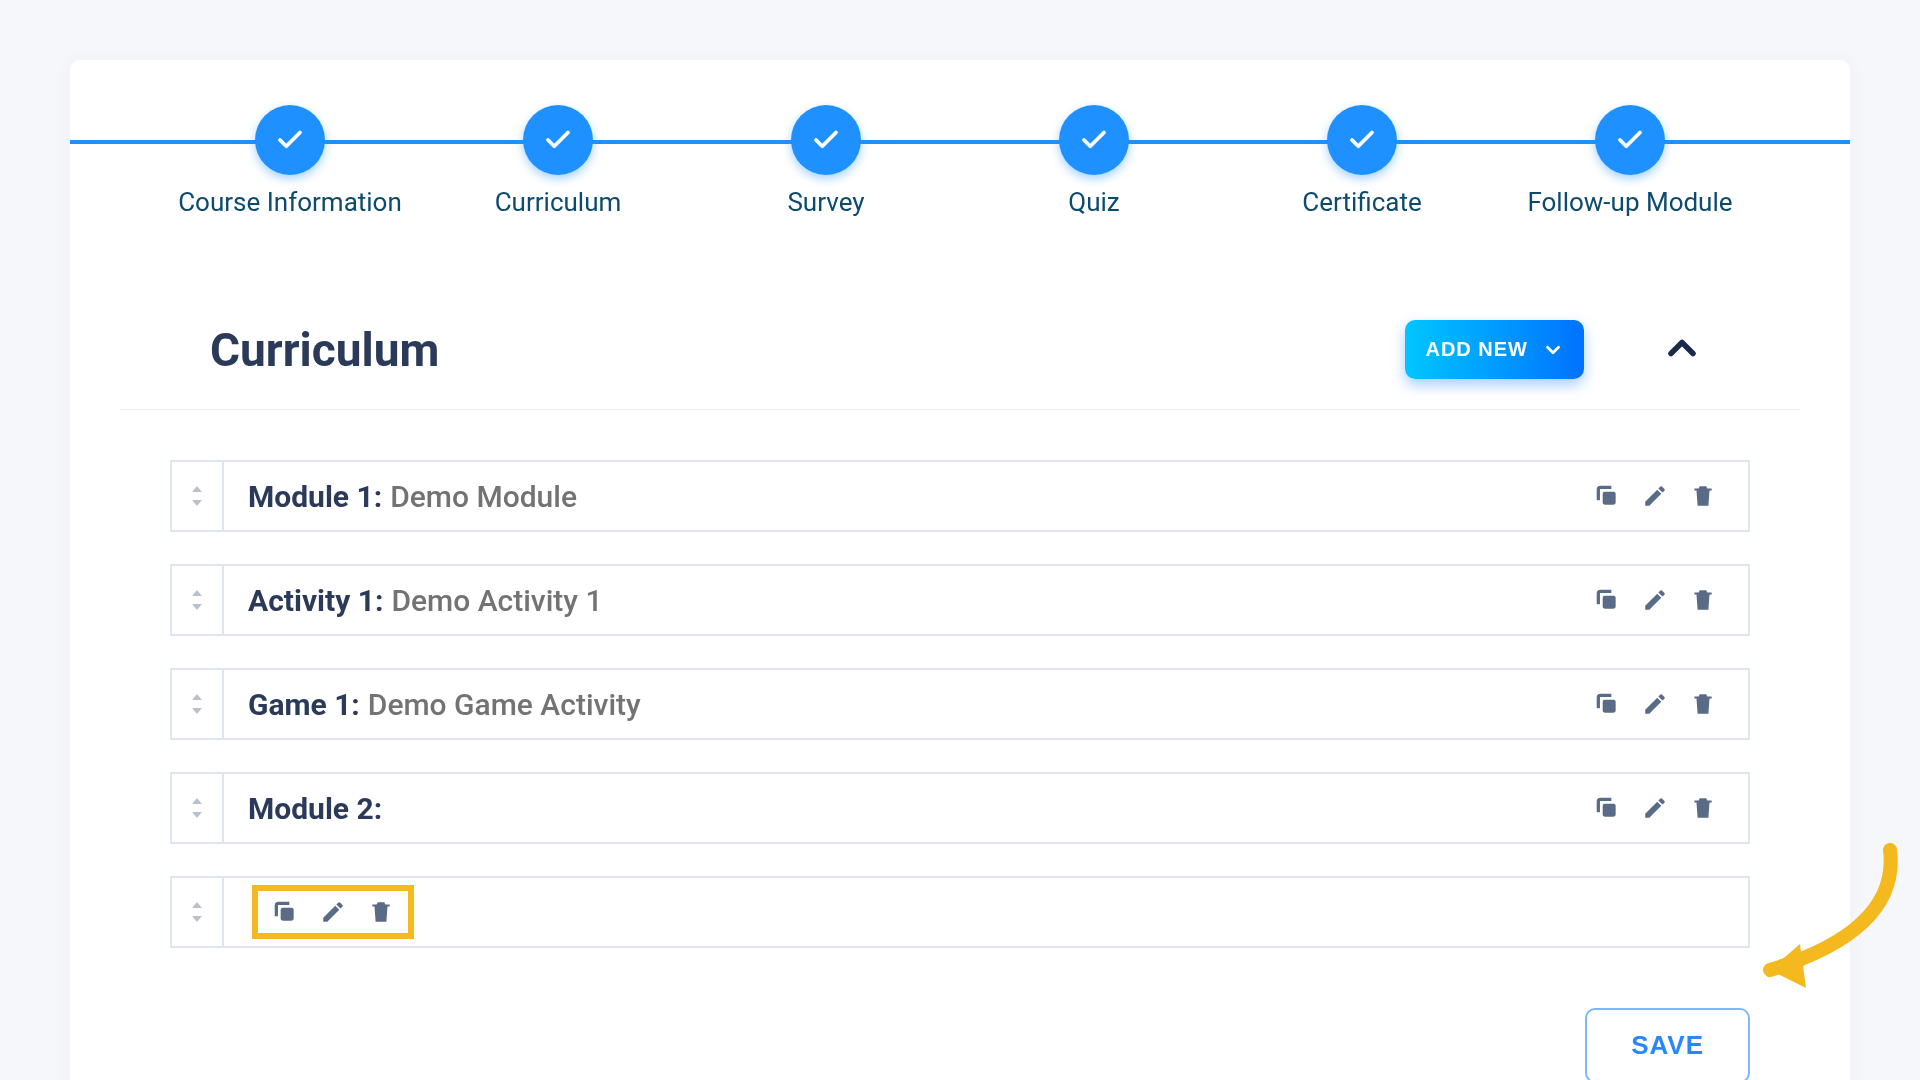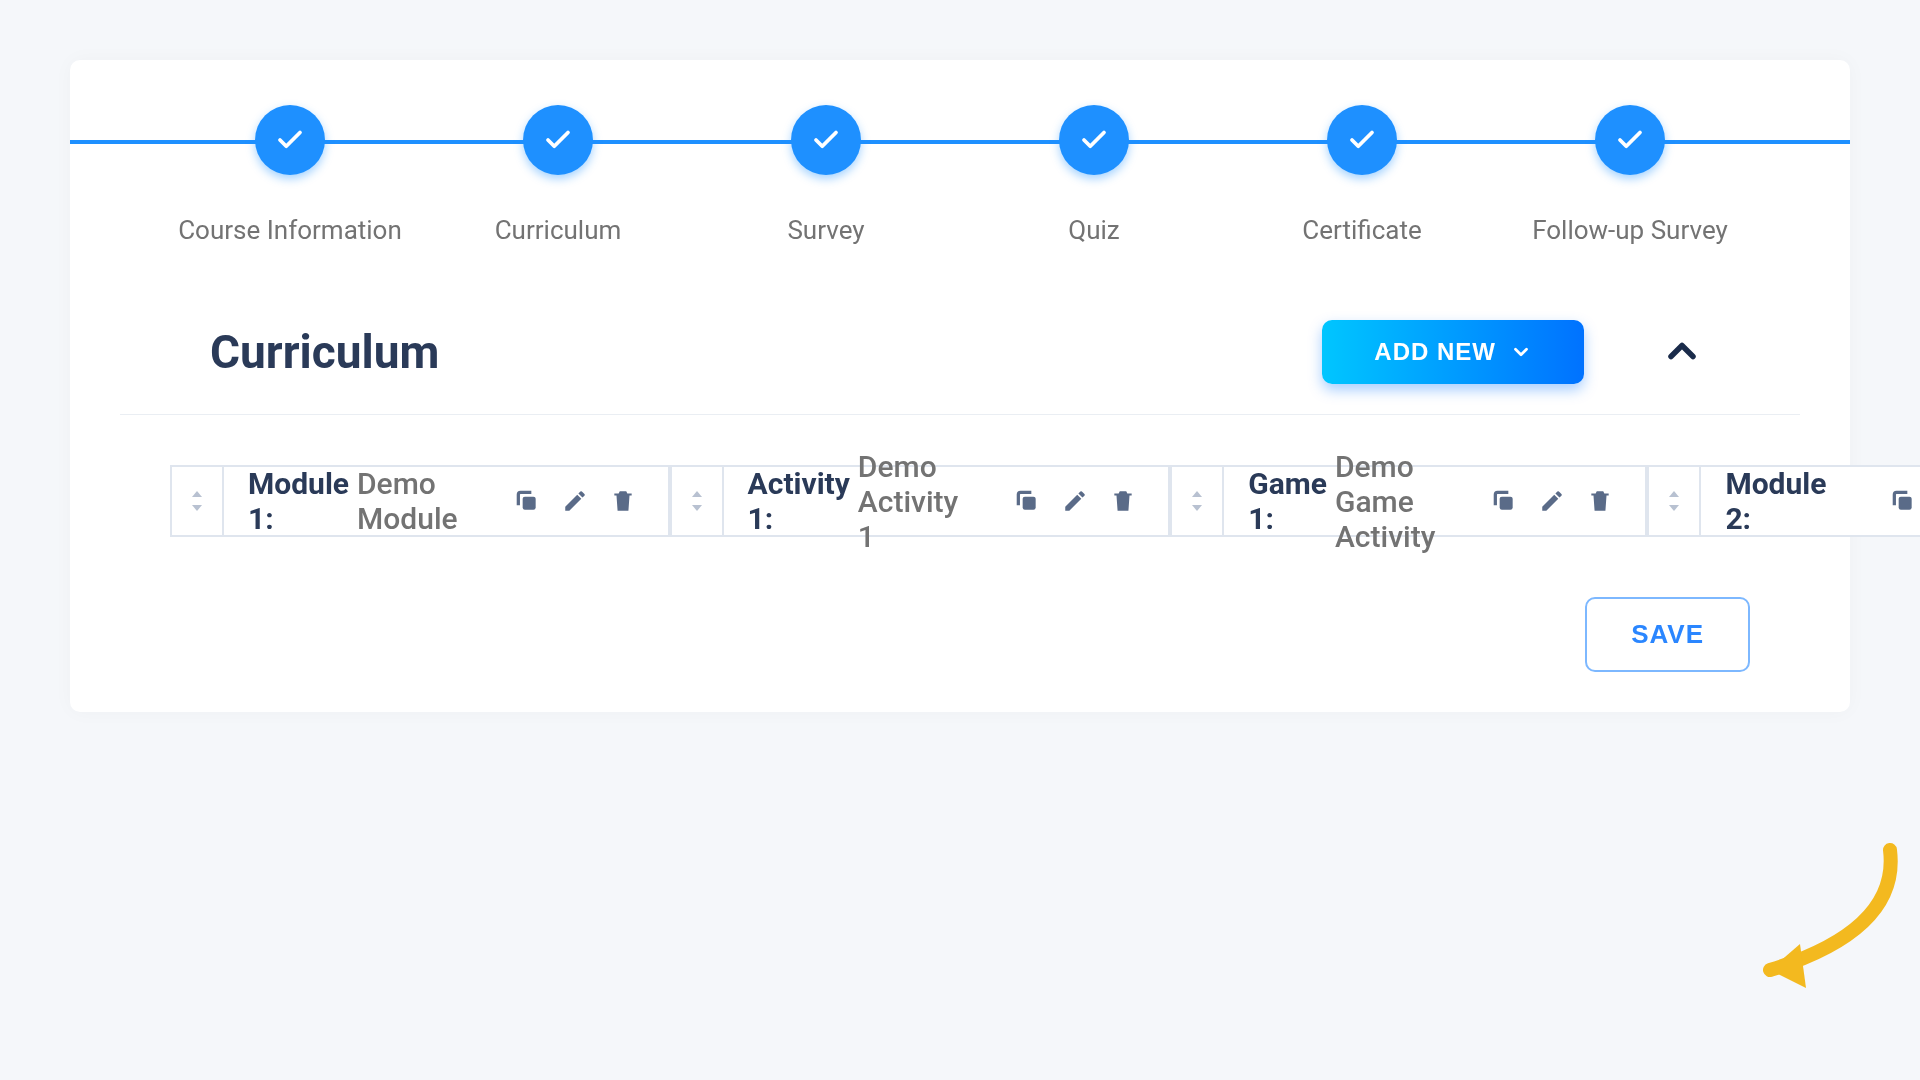--- a/index.html
+++ b/index.html
@@ -8,31 +8,31 @@
   .page { padding: 60px 70px 0 70px; }
   .card { background: #fff; border-radius: 10px; box-shadow: 0 0 20px rgba(0,0,0,0.03); padding: 0 0 40px 0; position: relative; }
 
   
   .stepper-wrap { position: relative; height: 200px; padding-top: 45px; }
   .stepper-line { position: absolute; top: 80px; left: 0; right: 0; height: 4px; background: #1e90ff; }
   .stepper { position: absolute; top: 45px; left: 0; right: 0; display: flex; justify-content: space-between; padding: 0 100px; }
   .step { display: flex; flex-direction: column; align-items: center; width: 240px; }
   .step-dot { width: 70px; height: 70px; border-radius: 50%; background: #1e90ff; display: flex; align-items: center; justify-content: center; box-shadow: 0 4px 10px rgba(30,144,255,0.4); }
   .step-dot svg { width: 30px; height: 30px; }
-  .step-label { margin-top: 40px; font-size: 26px; color: #737373; font-weight: 400; white-space: nowrap; }
+  .step-label { margin-top: 12px; font-size: 26px; color: #0c4a6e; font-weight: 400; white-space: nowrap; }
 
   
   .section-head { display: flex; align-items: center; padding: 60px 90px 30px 90px; border-bottom: 1px solid #eaeef3; margin: 0 50px; }
   .section-title { font-size: 46px; font-weight: 700; color: #2a3a58; flex: 1; }
-  .add-new { background: linear-gradient(90deg, #00c6ff, #0072ff); color: #fff; border: none; border-radius: 10px; padding: 18px 52px; font-size: 24px; font-weight: 700; letter-spacing: 1px; display: flex; align-items: center; gap: 14px; cursor: pointer; box-shadow: 0 6px 14px rgba(0,114,255,0.35); }
+  .add-new { background: linear-gradient(90deg, #00c6ff, #0072ff); color: #fff; border: none; border-radius: 10px; padding: 18px 20px; font-size: 20px; font-weight: 700; letter-spacing: 1px; display: flex; align-items: center; gap: 14px; cursor: pointer; box-shadow: 0 6px 14px rgba(0,114,255,0.35); }
   .collapse-btn { margin-left: 70px; background: none; border: none; cursor: pointer; padding: 6px; }
   .collapse-btn svg { width: 44px; height: 44px; }
 
   
-  .list { padding: 50px 100px 30px 100px; display: flex; }
+  .list { padding: 50px 100px 30px 100px; display: flex; flex-direction: column; gap: 32px; }
   .row { border: 2px solid #dfe5ee; display: flex; align-items: stretch; height: 72px; background: #fff; }
   .drag-handle { width: 52px; border-right: 2px solid #dfe5ee; display: flex; align-items: center; justify-content: center; cursor: grab; color: #b8c1d1; }
   .row-body { flex: 1; display: flex; align-items: center; padding: 0 24px; font-size: 30px; color: #2a3a58; }
   .row-body .pre { font-weight: 700; margin-right: 8px; }
   .row-body .name { color: #737373; font-weight: 500; }
   .row-actions { display: flex; align-items: center; gap: 14px; padding: 0 28px; }
   .icon-btn { background: none; border: none; cursor: pointer; color: #5a6b88; padding: 4px; }
   .icon-btn svg { width: 26px; height: 26px; display: block; }
 
   .row.highlighted .row-actions-box { border: 6px solid #f3b91f; padding: 4px 10px; margin-right: 10px; display: flex; gap: 14px; align-items: center; }
@@ -92,21 +92,21 @@
               </svg>
           </div>
           <div class="step-label">Certificate</div>
         </div>
         <div class="step">
           <div class="step-dot">
             <svg viewBox="0 0 24 24" fill="none" stroke="#fff" stroke-width="3" stroke-linecap="round" stroke-linejoin="round">
                 <polyline points="20 6 9 17 4 12"></polyline>
               </svg>
           </div>
-          <div class="step-label">Follow-up Survey</div>
+          <div class="step-label">Follow-up Module</div>
         </div>
       </div>
     </div>
 
     <div class="section-head">
       <div class="section-title">Curriculum</div>
       <button class="add-new">
         <span>ADD NEW</span>
         <svg width="22" height="22" viewBox="0 0 24 24" fill="none" stroke="#fff" stroke-width="3" stroke-linecap="round" stroke-linejoin="round">
             <polyline points="6 9 12 15 18 9"></polyline>

